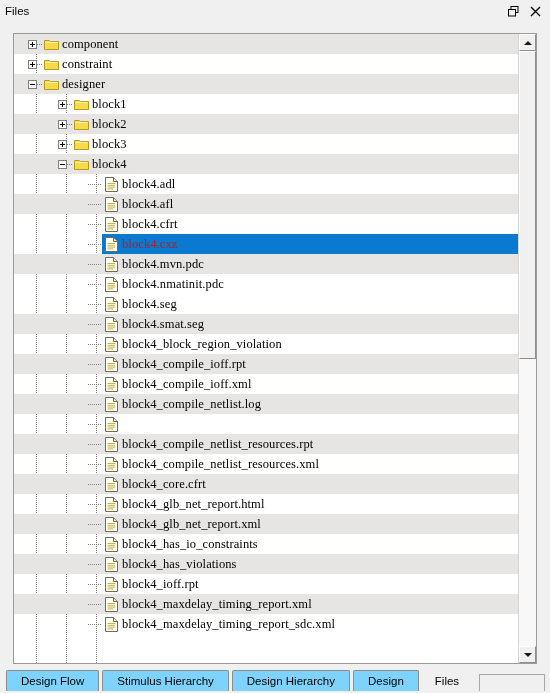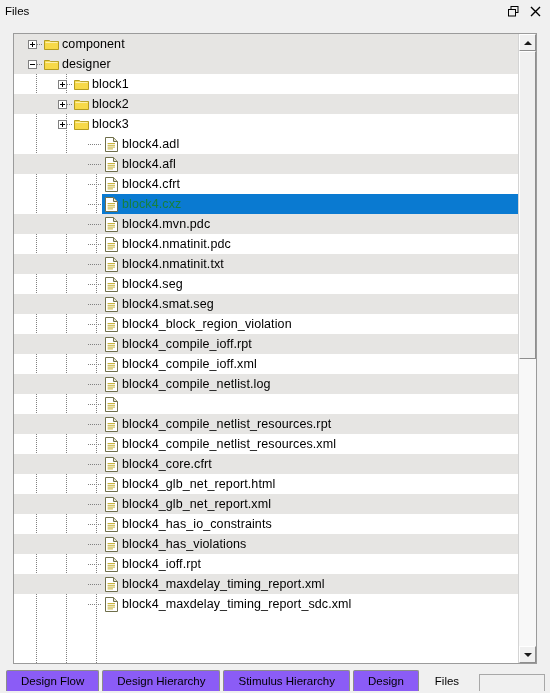--- a/index.html
+++ b/index.html
@@ -75,20 +75,21 @@
     top: 0;
     width: 100%;
   }
 
   .row {
     height: 20px;
     display: flex;
     position: relative;
     white-space: nowrap;
     box-sizing: border-box;
+    font-family: Liberation Serif, serif;
   }
   .row.alt { background: #e6e5e3; }
 
   
   .guides {
     position: absolute;
     left: 0; top: 0; bottom: 0;
     width: 100%;
     pointer-events: none;
   }
@@ -190,21 +191,21 @@
     top: 0;
     bottom: 0;
     background: #0a7ad1;
     z-index: 0;
   }
   .row.selected .icon,
   .row.selected .label {
     position: relative;
     z-index: 1;
   }
-  .row.selected .label { color: #15803d; }
+  .row.selected .label { color: #b91c1c; }
 
   
   .vscroll {
     position: absolute;
     top: 0;
     right: 0;
     width: 18px;
     bottom: 0;
     background: #f1f1f1;
     border-left: 1px solid #d4d4d4;
@@ -265,21 +266,21 @@
     align-items: flex-end;
     padding-left: 6px;
     box-sizing: border-box;
   }
   .tab {
     height: 21px;
     line-height: 21px;
     padding: 0 14px;
     font-size: 11.5px;
     color: #000;
-    background: #8b5cf6;
+    background: #7dd3fc;
     border: 1px solid #8c8c8c;
     border-bottom: none;
     border-top-left-radius: 2px;
     border-top-right-radius: 2px;
     box-sizing: border-box;
     margin-right: 3px;
     white-space: nowrap;
     position: relative;
     top: -2px;
   }
@@ -337,20 +338,34 @@
             <span class="stub"></span>
           </span>
           <span class="icon">
             <svg width="15" height="13" viewBox="0 0 15 13">
               <path d="M0.5 2.5 L0.5 11.5 L14.5 11.5 L14.5 3.5 L6.6 3.5 L5.3 2.5 Z" fill="#f7d949" stroke="#b59c1f" stroke-width="1" stroke-linejoin="round"></path>
               <path d="M1.5 4.4 L13.6 4.4" stroke="#fdf3b6" stroke-width="1"></path>
             </svg>
           </span>
           <span class="label">component</span>
         </div>
+        <div class="row">
+          <span class="indent" style="width: 8px;"></span>
+          <span class="expander">
+            <span class="box plus"></span>
+            <span class="stub"></span>
+          </span>
+          <span class="icon">
+            <svg width="15" height="13" viewBox="0 0 15 13">
+              <path d="M0.5 2.5 L0.5 11.5 L14.5 11.5 L14.5 3.5 L6.6 3.5 L5.3 2.5 Z" fill="#f7d949" stroke="#b59c1f" stroke-width="1" stroke-linejoin="round"></path>
+              <path d="M1.5 4.4 L13.6 4.4" stroke="#fdf3b6" stroke-width="1"></path>
+            </svg>
+          </span>
+          <span class="label">constraint</span>
+        </div>
         <div class="row alt">
           <span class="indent" style="width: 8px;"></span>
           <span class="expander">
             <span class="box"></span>
             <span class="stub"></span>
           </span>
           <span class="icon">
             <svg width="15" height="13" viewBox="0 0 15 13">
               <path d="M0.5 2.5 L0.5 11.5 L14.5 11.5 L14.5 3.5 L6.6 3.5 L5.3 2.5 Z" fill="#f7d949" stroke="#b59c1f" stroke-width="1" stroke-linejoin="round"></path>
               <path d="M1.5 4.4 L13.6 4.4" stroke="#fdf3b6" stroke-width="1"></path>
@@ -393,20 +408,34 @@
             <span class="stub"></span>
           </span>
           <span class="icon">
             <svg width="15" height="13" viewBox="0 0 15 13">
               <path d="M0.5 2.5 L0.5 11.5 L14.5 11.5 L14.5 3.5 L6.6 3.5 L5.3 2.5 Z" fill="#f7d949" stroke="#b59c1f" stroke-width="1" stroke-linejoin="round"></path>
               <path d="M1.5 4.4 L13.6 4.4" stroke="#fdf3b6" stroke-width="1"></path>
             </svg>
           </span>
           <span class="label">block3</span>
         </div>
+        <div class="row alt">
+          <span class="indent" style="width: 38px;"></span>
+          <span class="expander">
+            <span class="box"></span>
+            <span class="stub"></span>
+          </span>
+          <span class="icon">
+            <svg width="15" height="13" viewBox="0 0 15 13">
+              <path d="M0.5 2.5 L0.5 11.5 L14.5 11.5 L14.5 3.5 L6.6 3.5 L5.3 2.5 Z" fill="#f7d949" stroke="#b59c1f" stroke-width="1" stroke-linejoin="round"></path>
+              <path d="M1.5 4.4 L13.6 4.4" stroke="#fdf3b6" stroke-width="1"></path>
+            </svg>
+          </span>
+          <span class="label">block4</span>
+        </div>
         <div class="row">
           <span class="indent" style="width: 68px;"></span>
           <span class="leafstub"></span>
           <span class="icon">
             <svg width="13" height="15" viewBox="0 0 13 15">
               <path d="M0.5 0.5 L8.5 0.5 L12.5 4.5 L12.5 14.5 L0.5 14.5 Z" fill="#fefefe" stroke="#6e6e4a" stroke-width="1" stroke-linejoin="round"></path>
               <path d="M8.5 0.7 L8.5 4.5 L12.3 4.5" fill="#e9e8d2" stroke="#6e6e4a" stroke-width="1"></path>
               <path d="M2.6 6.5 H10 M2.6 8.3 H10 M2.6 10.1 H10 M2.6 11.9 H8" stroke="#c9b43a" stroke-width="1"></path>
             </svg>
           </span>
@@ -465,32 +494,20 @@
           <span class="indent" style="width: 68px;"></span>
           <span class="leafstub"></span>
           <span class="icon">
             <svg width="13" height="15" viewBox="0 0 13 15">
               <path d="M0.5 0.5 L8.5 0.5 L12.5 4.5 L12.5 14.5 L0.5 14.5 Z" fill="#fefefe" stroke="#6e6e4a" stroke-width="1" stroke-linejoin="round"></path>
               <path d="M8.5 0.7 L8.5 4.5 L12.3 4.5" fill="#e9e8d2" stroke="#6e6e4a" stroke-width="1"></path>
               <path d="M2.6 6.5 H10 M2.6 8.3 H10 M2.6 10.1 H10 M2.6 11.9 H8" stroke="#c9b43a" stroke-width="1"></path>
             </svg>
           </span>
           <span class="label">block4.nmatinit.pdc</span>
-        </div>
-        <div class="row alt">
-          <span class="indent" style="width: 68px;"></span>
-          <span class="leafstub"></span>
-          <span class="icon">
-            <svg width="13" height="15" viewBox="0 0 13 15">
-              <path d="M0.5 0.5 L8.5 0.5 L12.5 4.5 L12.5 14.5 L0.5 14.5 Z" fill="#fefefe" stroke="#6e6e4a" stroke-width="1" stroke-linejoin="round"></path>
-              <path d="M8.5 0.7 L8.5 4.5 L12.3 4.5" fill="#e9e8d2" stroke="#6e6e4a" stroke-width="1"></path>
-              <path d="M2.6 6.5 H10 M2.6 8.3 H10 M2.6 10.1 H10 M2.6 11.9 H8" stroke="#c9b43a" stroke-width="1"></path>
-            </svg>
-          </span>
-          <span class="label">block4.nmatinit.txt</span>
         </div>
         <div class="row">
           <span class="indent" style="width: 68px;"></span>
           <span class="leafstub"></span>
           <span class="icon">
             <svg width="13" height="15" viewBox="0 0 13 15">
               <path d="M0.5 0.5 L8.5 0.5 L12.5 4.5 L12.5 14.5 L0.5 14.5 Z" fill="#fefefe" stroke="#6e6e4a" stroke-width="1" stroke-linejoin="round"></path>
               <path d="M8.5 0.7 L8.5 4.5 L12.3 4.5" fill="#e9e8d2" stroke="#6e6e4a" stroke-width="1"></path>
               <path d="M2.6 6.5 H10 M2.6 8.3 H10 M2.6 10.1 H10 M2.6 11.9 H8" stroke="#c9b43a" stroke-width="1"></path>
             </svg>
@@ -700,19 +717,19 @@
     </div>
     <div class="sb-btn down">
       <span class="arrow"></span>
     </div>
   </div>
 </div>
 
 <div class="tabbar">
   <div class="tab-host" style="display:flex;align-items:flex-end;">
       <div class="tab">Design Flow</div>
+      <div class="tab">Stimulus Hierarchy</div>
       <div class="tab">Design Hierarchy</div>
-      <div class="tab">Stimulus Hierarchy</div>
       <div class="tab">Design</div>
       <div class="tab active">Files</div>
     </div>
   <div class="tab-filler"></div>
 </div>
 
 </body></html>

